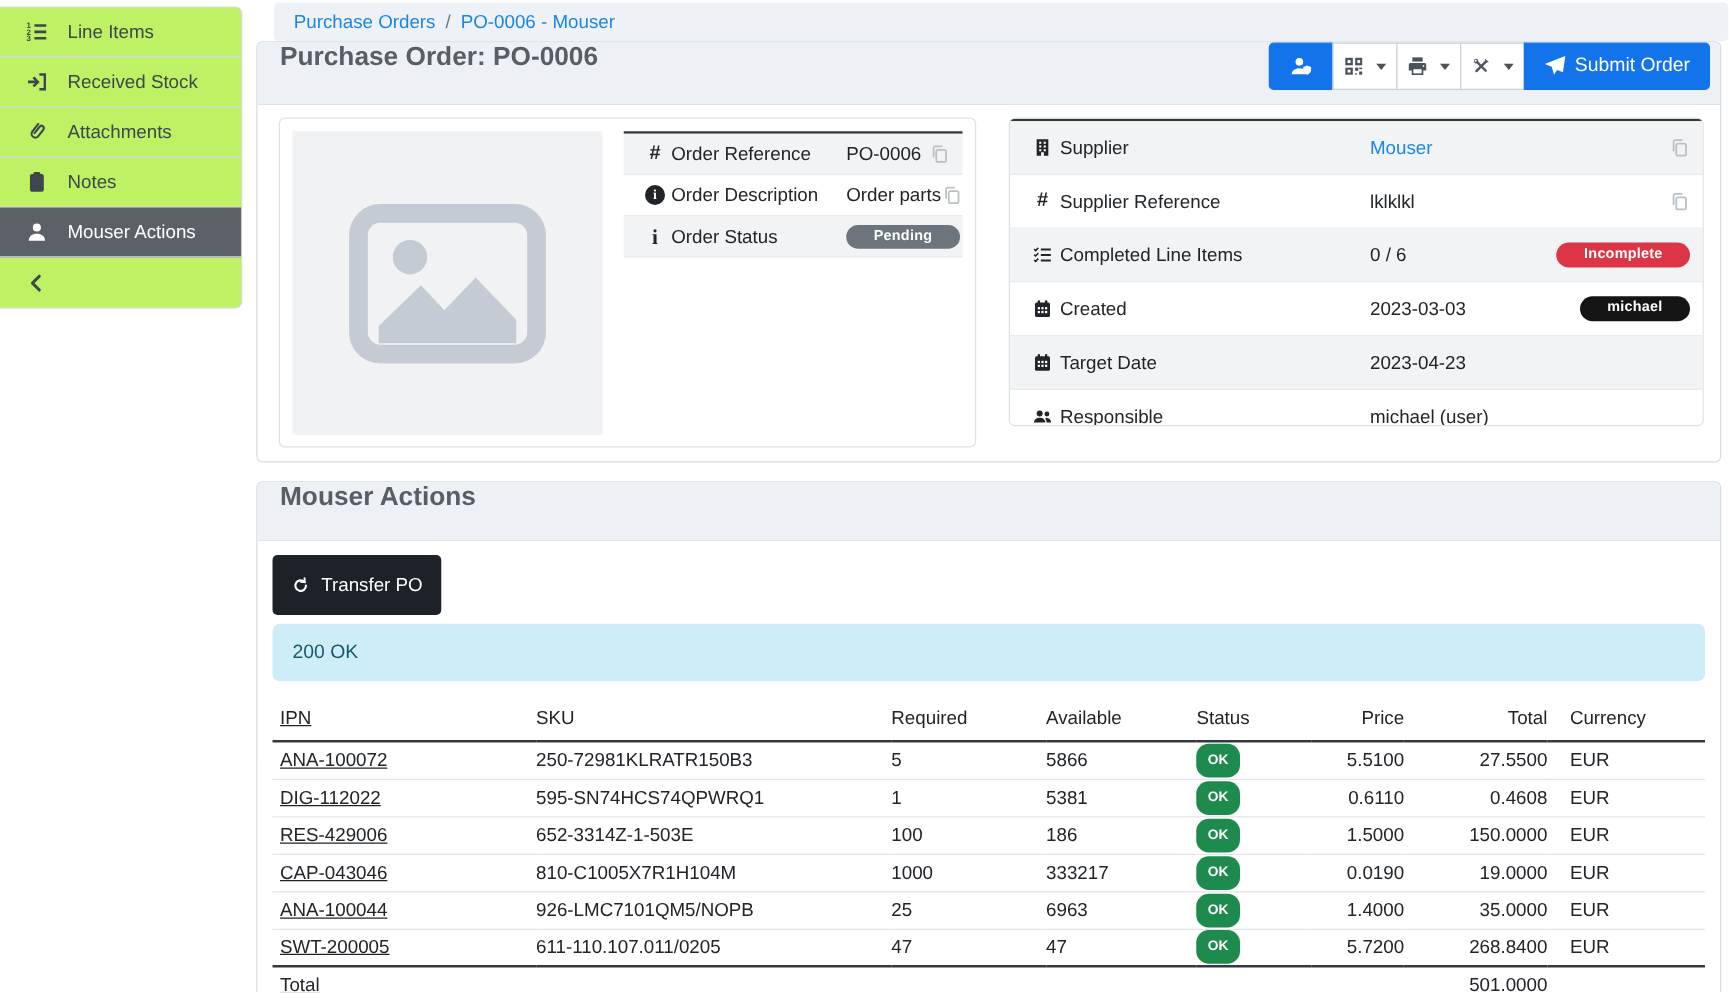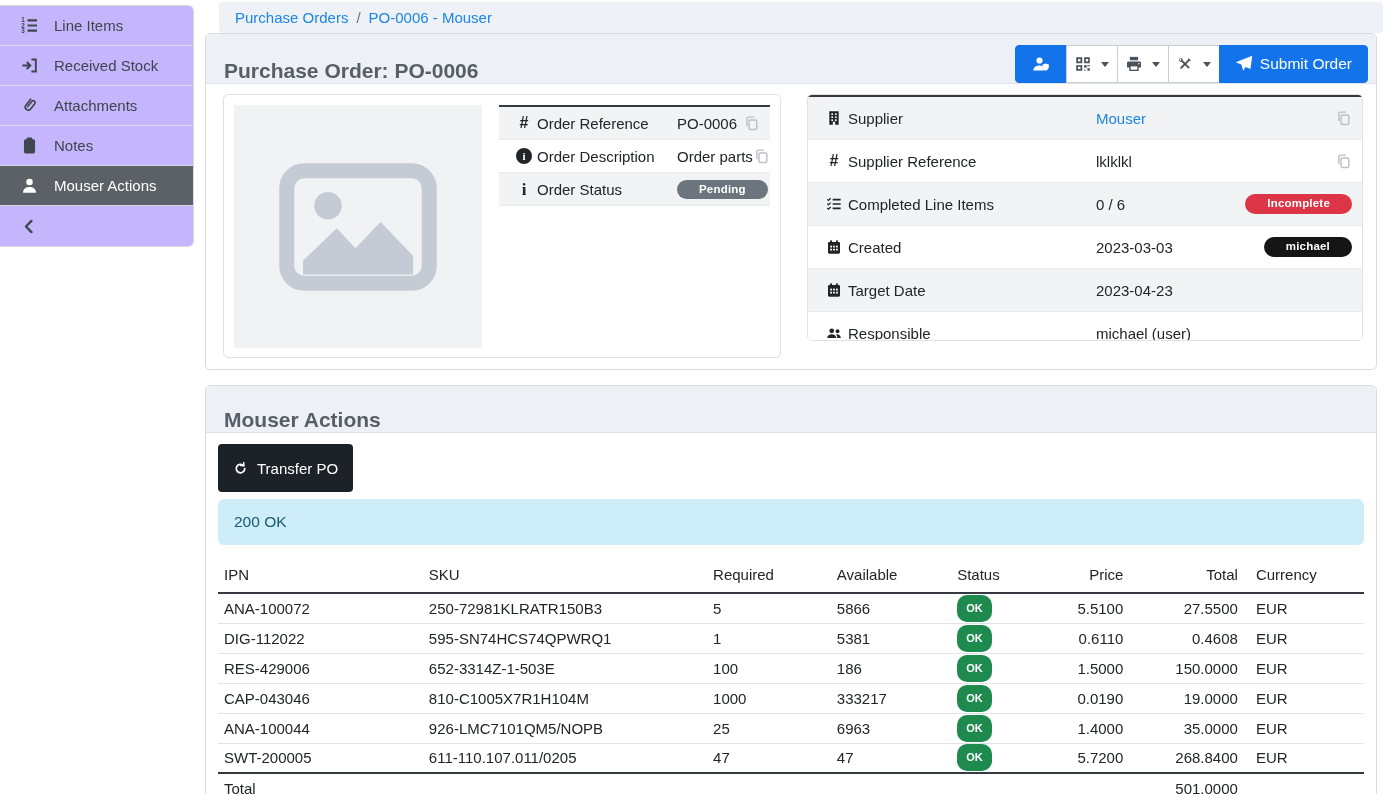--- a/index.html
+++ b/index.html
@@ -4,21 +4,21 @@
 <style>
   * { box-sizing: border-box; margin: 0; padding: 0; }
   html,body { background:#fff; }
   .page {
     position: relative; width: 1383px; height: 794px; overflow: hidden;
     background: #fff; font-family: "Liberation Sans", sans-serif; color:#212529;
   }
   
   .sidebar {
     position:absolute; left:0; top:5px; width:194px;
-    background:#c4b5fd; border:1px solid #d4dae0; border-left:none;
+    background:#bef264; border:1px solid #d4dae0; border-left:none;
     border-radius:0 6px 6px 0; overflow:hidden;
   }
   .side-item {
     height:40px; display:flex; align-items:center; gap:15px; padding-left:19px;
     border-bottom:1px solid #d4dae0; font-size:15px; color:#3e464e; cursor:pointer;
     white-space:nowrap;
   }
   .side-item.selected { background:#5c6167; color:#fff; }
   .side-item.collapse { border-bottom:none; }
   .sicon { width:20px; height:20px; display:inline-flex; align-items:center; justify-content:center; flex:none; }
@@ -30,21 +30,21 @@
     padding-left:16px; font-size:15px;
   }
   .breadcrumb-bar a { color:#1b86e3; text-decoration:none; cursor:pointer; }
   .breadcrumb-bar .sep { color:#6c757d; margin:0 8px; }
   
   .panel { position:absolute; border:1px solid #d8dde2; border-radius:5px; background:#fff; }
   .panel-po { left:205px; top:33px; width:1172px; height:337px; }
   .panel-actions { left:205px; top:385px; width:1172px; height:420px; }
   .panel-head {
     background:#edf1f6; border-bottom:1px solid #dfe3e8; border-radius:5px 5px 0 0;
-    display:flex; align-items:flex-end; padding:0 8px 0 18px;
+    display:flex; align-items:flex-start; padding:0 8px 0 18px;
   }
   .panel-po .panel-head { height:50px; }
   .panel-actions .panel-head { height:47px; }
   .panel-head h1 { font-size:21px; font-weight:700; color:#575e66; }
   
   .btns { margin-left:auto; display:flex; }
   .btn {
     height:38px; min-width:52px; display:inline-flex; align-items:center; justify-content:center;
     gap:7px; background:#fff; border:1px solid #c9cfd6; color:#4a525a;
     margin-left:-1px; font-size:15.5px; cursor:pointer; font-family:inherit;
@@ -113,21 +113,21 @@
   
   table.parts { width:100%; border-collapse:collapse; margin-top:18px; font-size:15px; }
   table.parts th {
     font-weight:400; color:#212529; text-align:left; padding:3px 0 9px 0;
     border-bottom:2px solid #343a40;
   }
   table.parts td { height:30px; border-bottom:1px solid #e2e5e8; color:#212529; }
   table.parts tbody tr:last-child td { border-bottom:2px solid #343a40; }
   table.parts th.r, table.parts td.r { text-align:right; }
   table.parts th.cur, table.parts td.cur { padding-left:18px; }
-  table.parts th:first-child, table.parts td:first-child { padding-left:6px; }
+  table.parts th:first-child, table.parts td:first-child { padding-left:6px;text-decoration:underline; }
   tfoot td { height:30px; border-bottom:1px solid #e2e5e8; }
   .okbadge {
     display:inline-block; background:#1e8a4e; color:#fff; font-size:11px; font-weight:700;
     padding:8px 9px; border-radius:10px; line-height:1;
   }
 </style>
 </head>
 <body>
 
 <div class="page">

